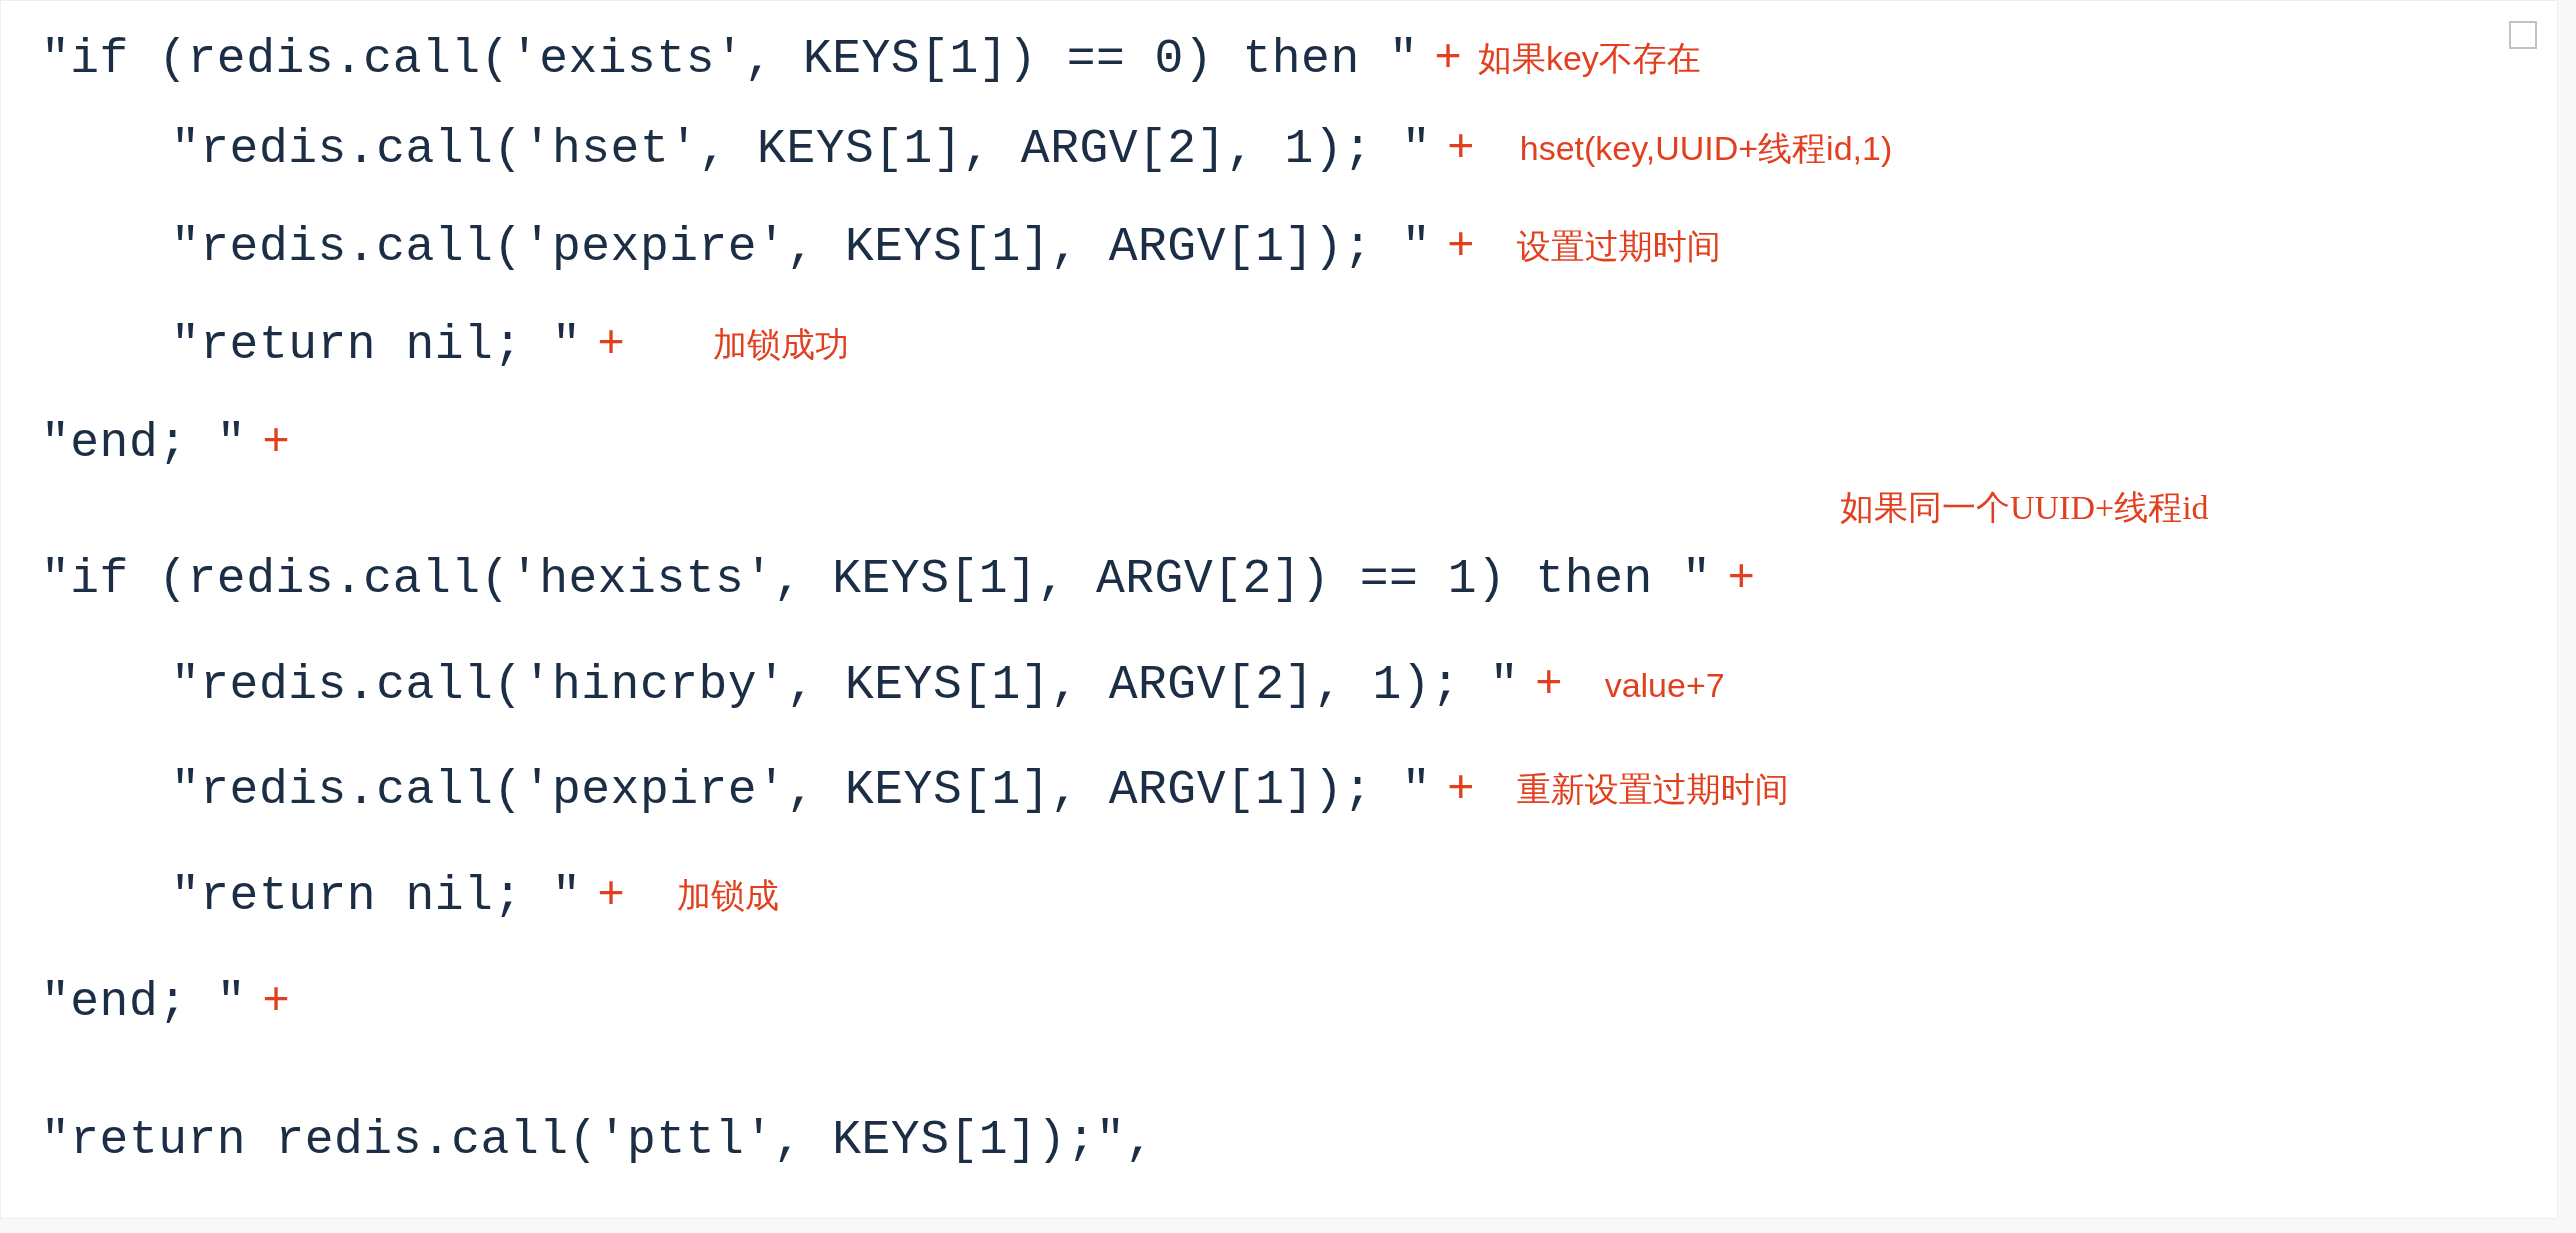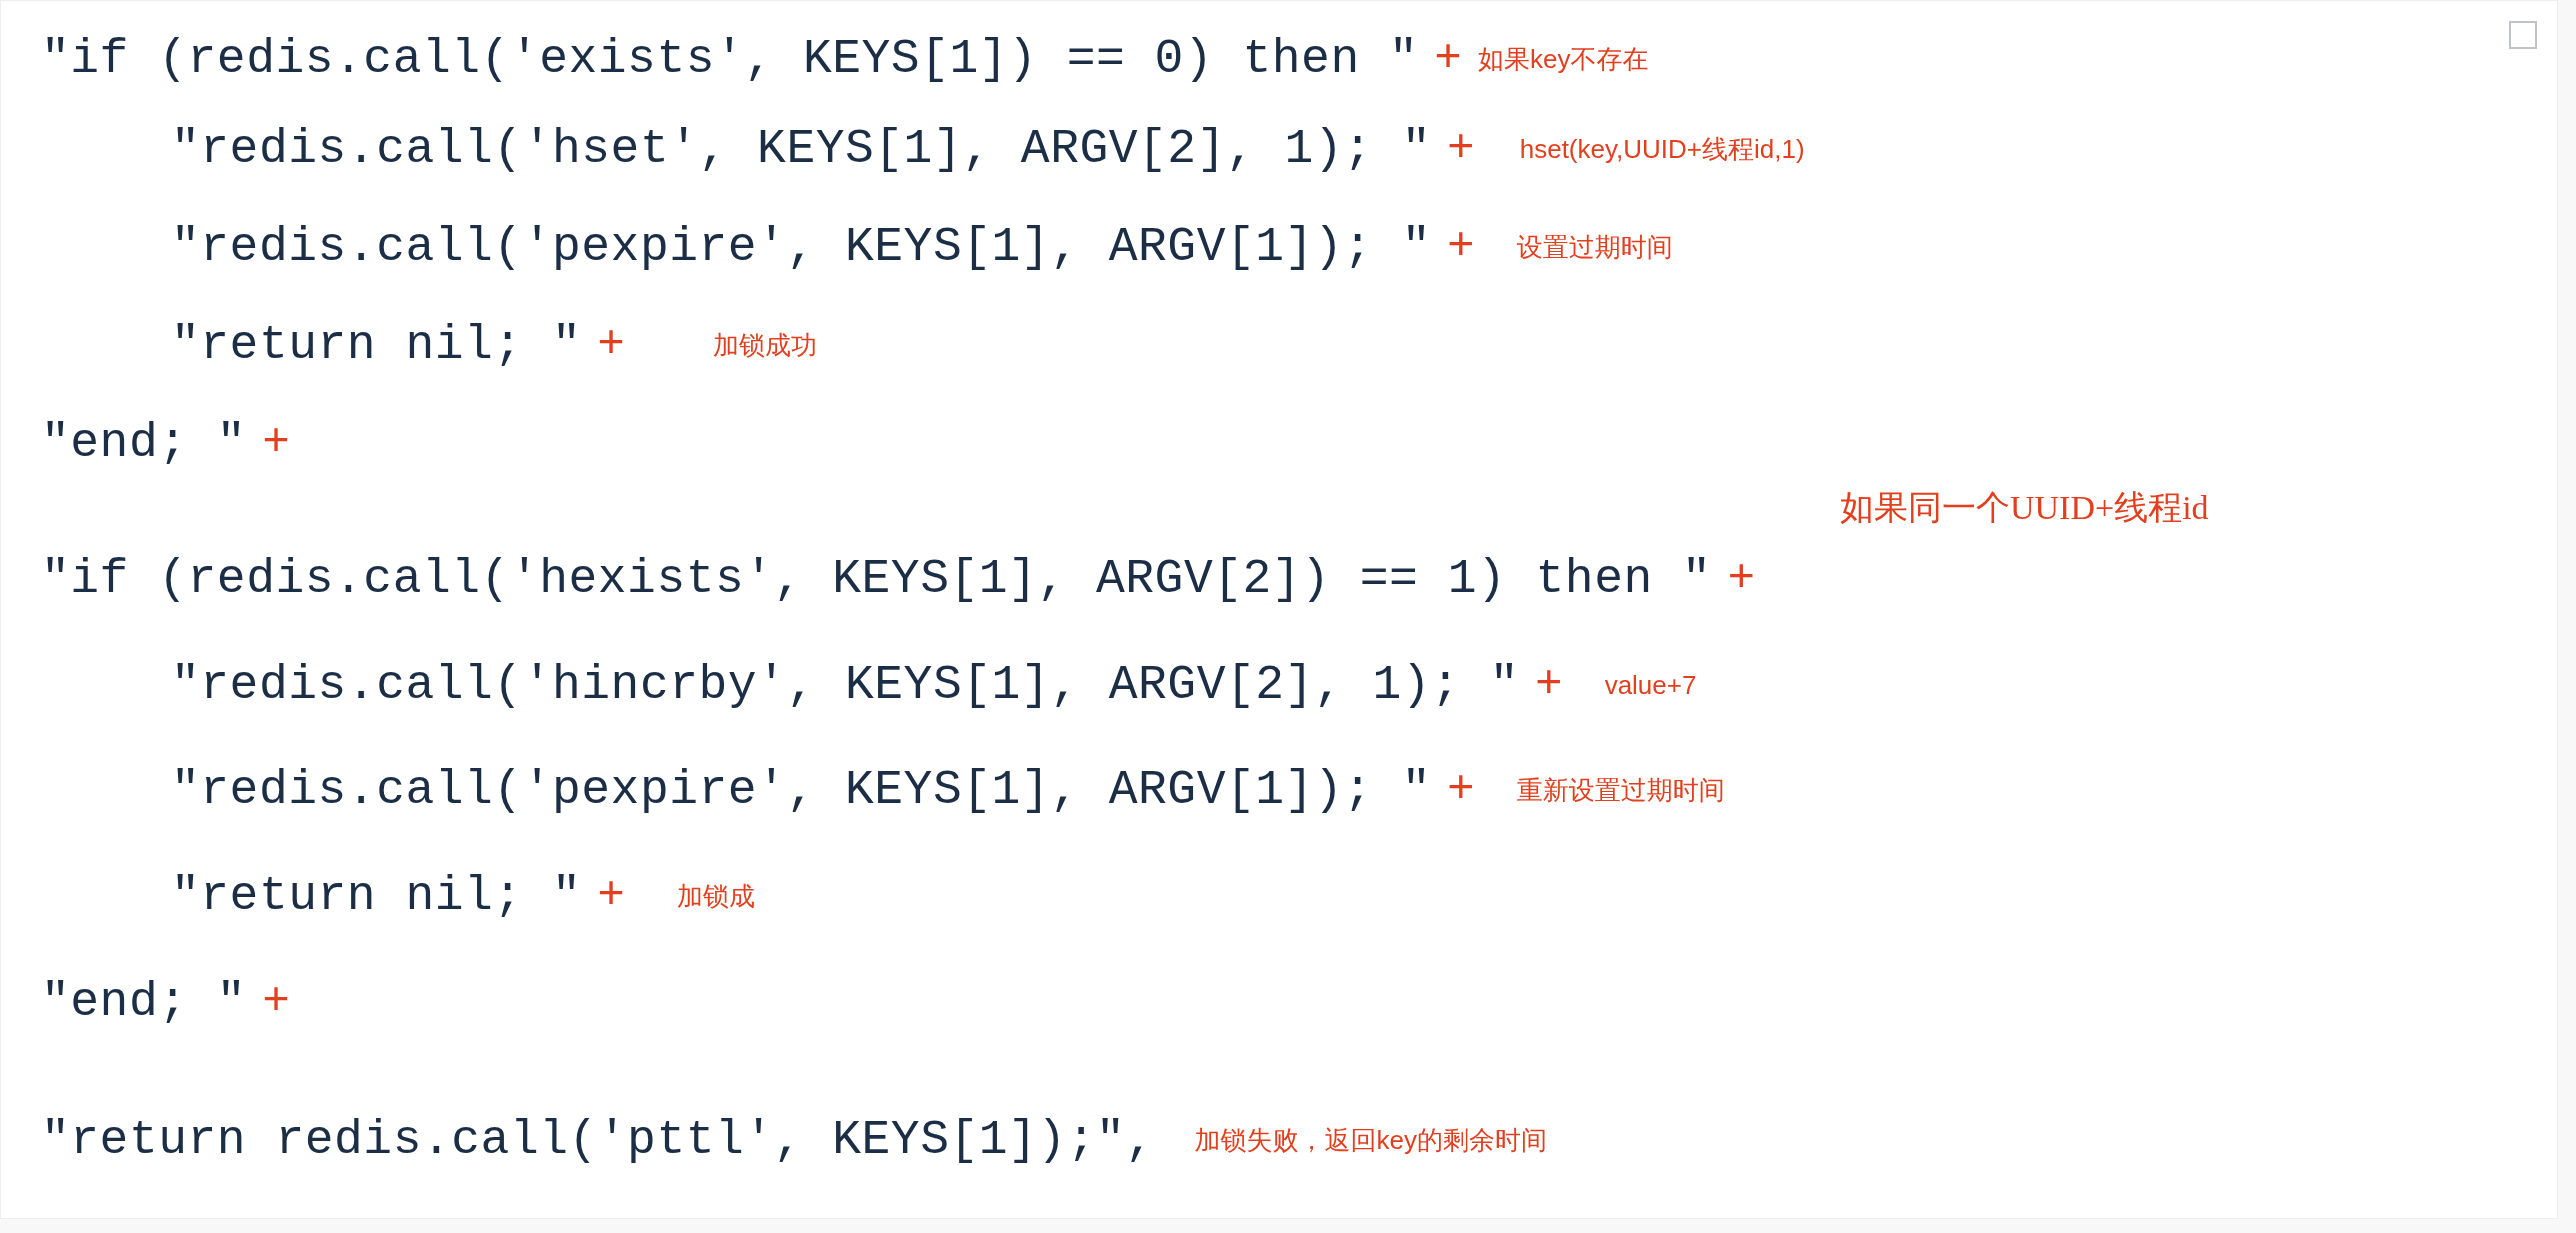--- a/index.html
+++ b/index.html
@@ -35,21 +35,21 @@
   .plus {
     color: #e23f1e;
     font-size: 46px;
     font-weight: 400;
     margin-left: 16px;
     margin-right: 12px;
   }
   .comment {
     color: #e23f1e;
     font-family: "PingFang SC","Hiragino Sans GB","Microsoft YaHei",sans-serif;
-    font-size: 26px;
+    font-size: 34px;
     margin-left: 8px;
   }
   .comment-above {
     position: absolute;
     color: #e23f1e;
     font-family: Liberation Serif, serif;
     font-size: 34px;
   }
   .expand-icon {
     position: absolute;
@@ -80,17 +80,17 @@
       <div class="line" style="top: 10px;"><span class="code" style="padding-left: 0px;">"if (redis.call('exists', KEYS[1]) == 0) then "</span><span class="plus">+</span><span class="comment" style="margin-left: 4px;">如果key不存在</span></div>
       <div class="line" style="top: 100px;"><span class="code" style="padding-left: 130px;">"redis.call('hset', KEYS[1], ARGV[2], 1); "</span><span class="plus">+</span><span class="comment" style="margin-left: 33px;">hset(key,UUID+线程id,1)</span></div>
       <div class="line" style="top: 198px;"><span class="code" style="padding-left: 130px;">"redis.call('pexpire', KEYS[1], ARGV[1]); "</span><span class="plus">+</span><span class="comment" style="margin-left: 30px;">设置过期时间</span></div>
       <div class="line" style="top: 296px;"><span class="code" style="padding-left: 130px;">"return nil; "</span><span class="plus">+</span><span class="comment" style="margin-left: 76px;">加锁成功</span></div>
       <div class="line" style="top: 394px;"><span class="code" style="padding-left: 0px;">"end; "</span><span class="plus">+</span></div>
       <div class="line" style="top: 530px;"><span class="code" style="padding-left: 0px;">"if (redis.call('hexists', KEYS[1], ARGV[2]) == 1) then "</span><span class="plus">+</span></div>
       <div class="line" style="top: 636px;"><span class="code" style="padding-left: 130px;">"redis.call('hincrby', KEYS[1], ARGV[2], 1); "</span><span class="plus">+</span><span class="comment" style="margin-left: 30px;">value+7</span></div>
       <div class="line" style="top: 741px;"><span class="code" style="padding-left: 130px;">"redis.call('pexpire', KEYS[1], ARGV[1]); "</span><span class="plus">+</span><span class="comment" style="margin-left: 30px;">重新设置过期时间</span></div>
       <div class="line" style="top: 847px;"><span class="code" style="padding-left: 130px;">"return nil; "</span><span class="plus">+</span><span class="comment" style="margin-left: 40px;">加锁成</span></div>
       <div class="line" style="top: 953px;"><span class="code" style="padding-left: 0px;">"end; "</span><span class="plus">+</span></div>
-      <div class="line" style="top: 1091px;"><span class="code" style="padding-left: 0px;">"return redis.call('pttl', KEYS[1]);",</span><span class="comment" style="margin-left: 40px;">加锁失败，返回key的剩余时间</span></div>
+      <div class="line" style="top: 1091px;"><span class="code" style="padding-left: 0px;">"return redis.call('pttl', KEYS[1]);",</span></div>
     </div>
   <div class="comment-above" style="left: 1839px; top: 484px;">如果同一个UUID+线程id</div>
 </div>
 
 
 </body></html>

